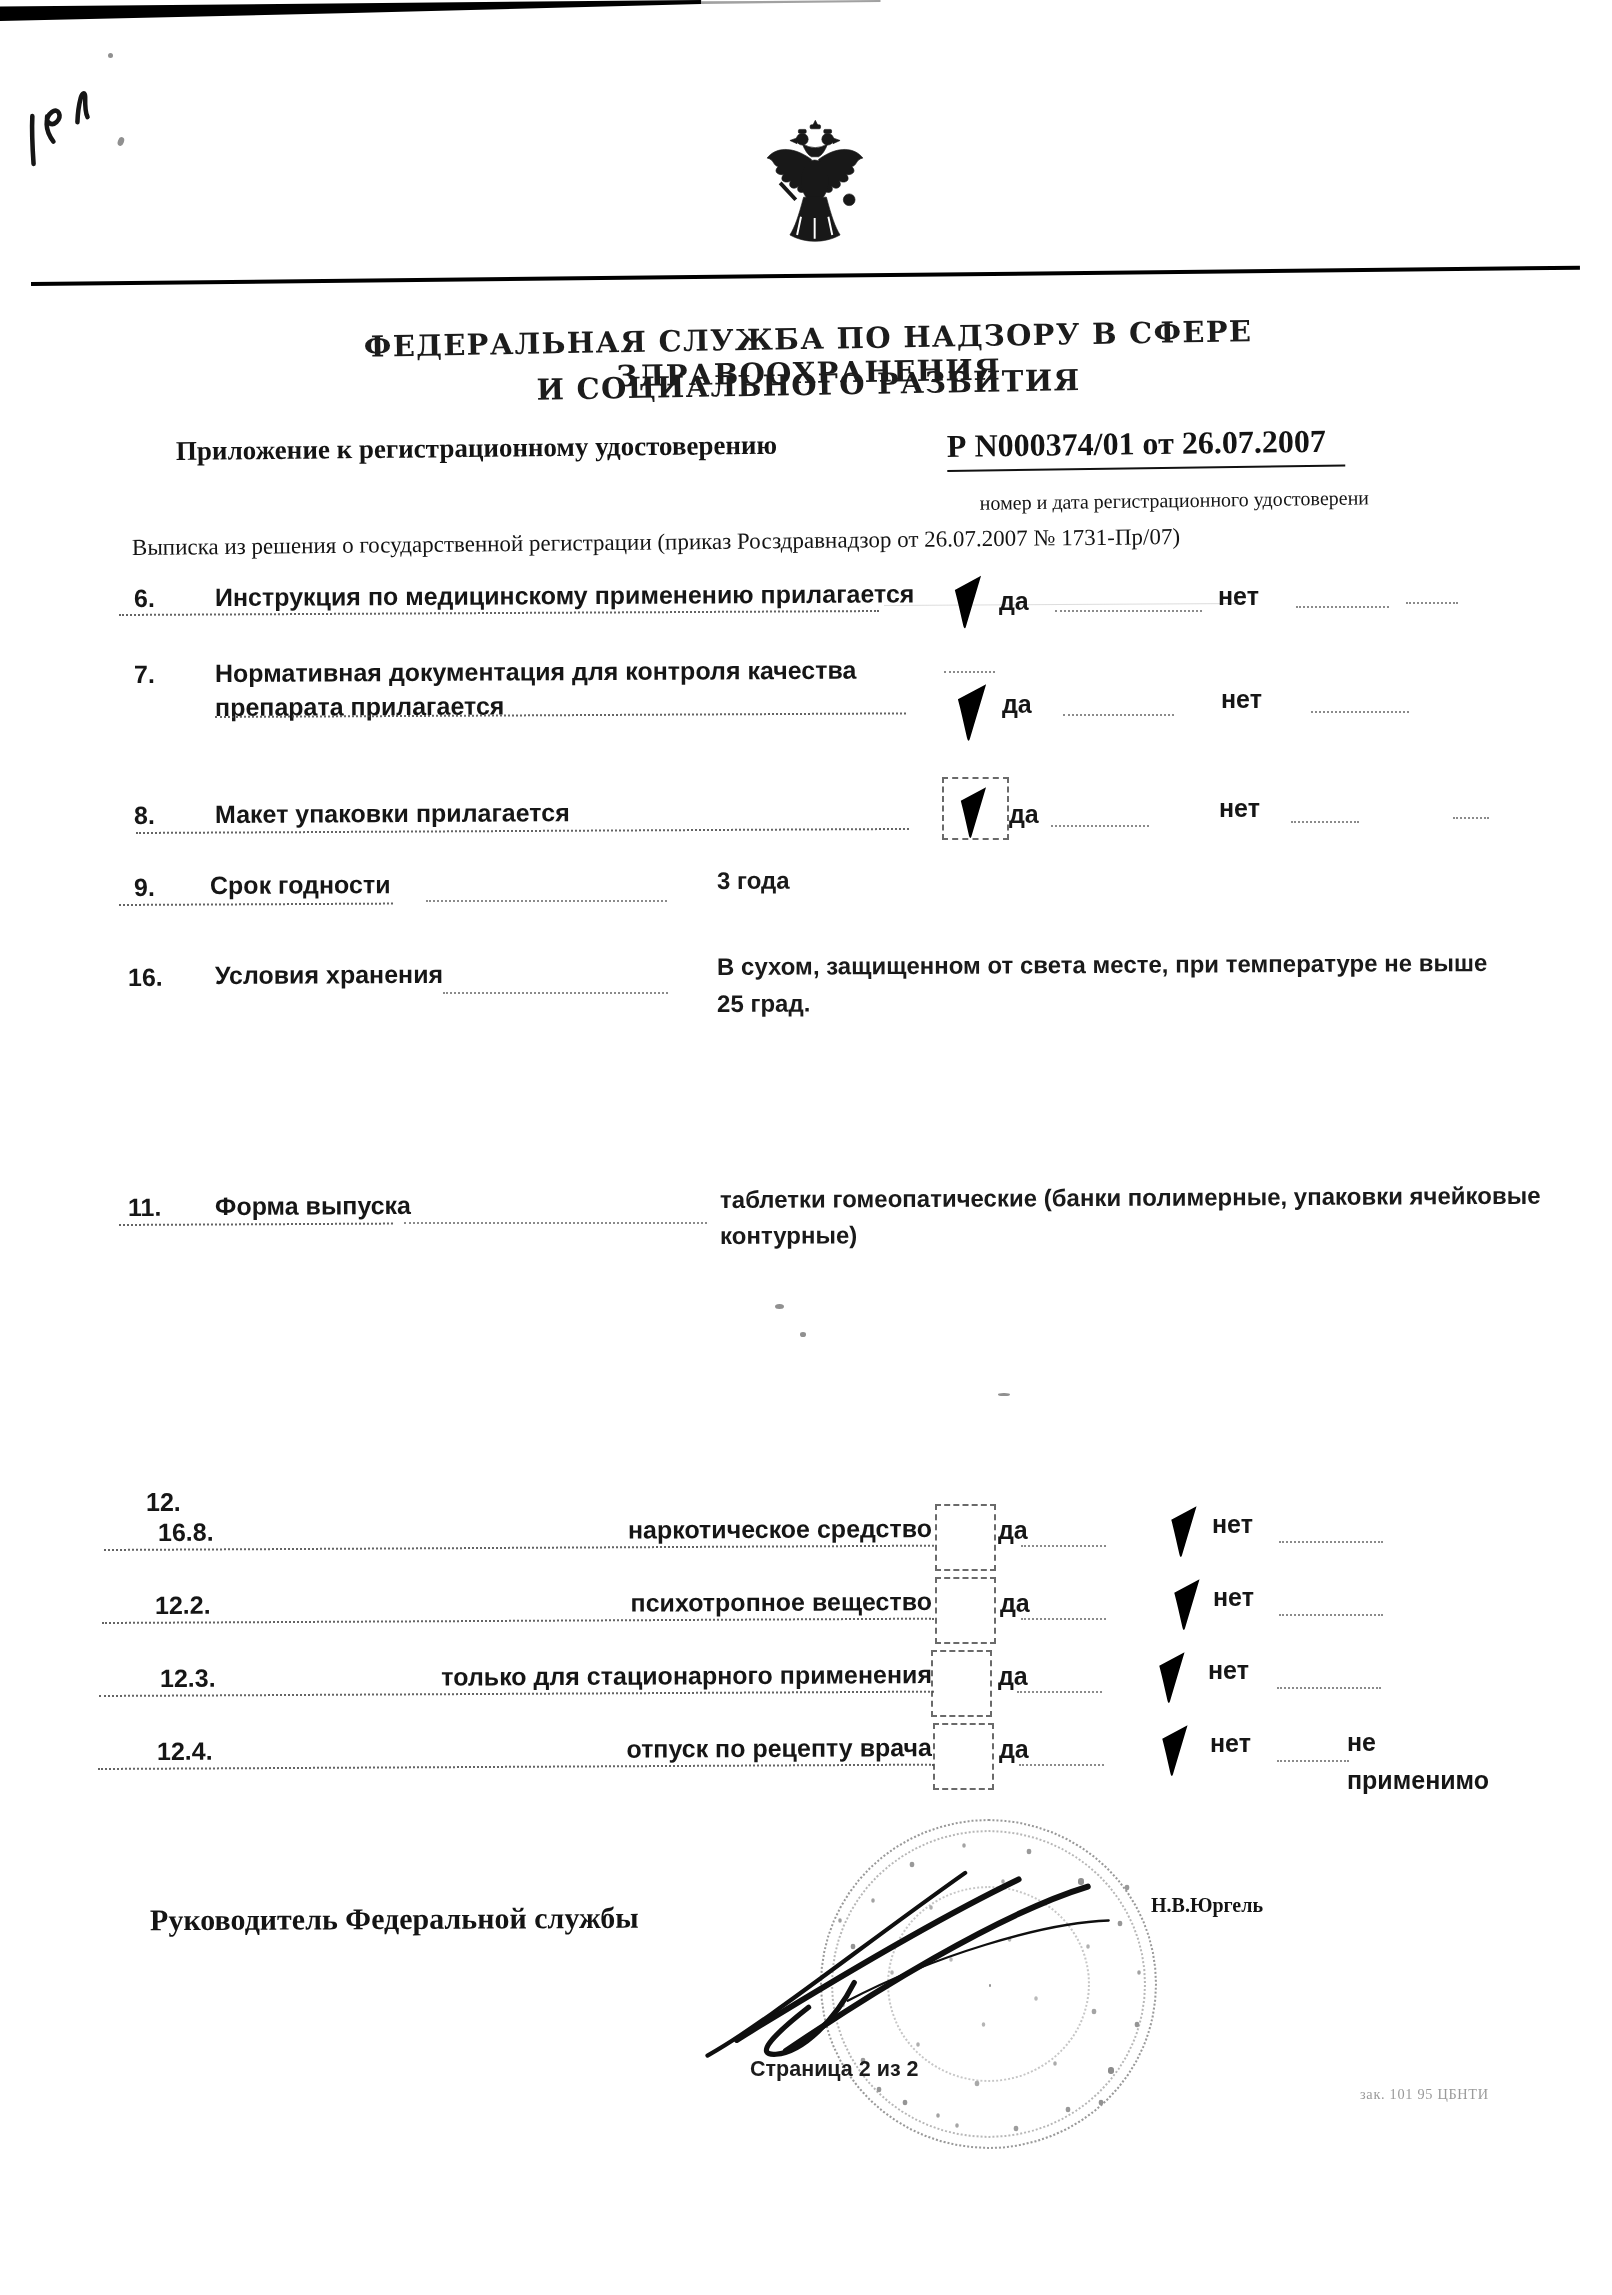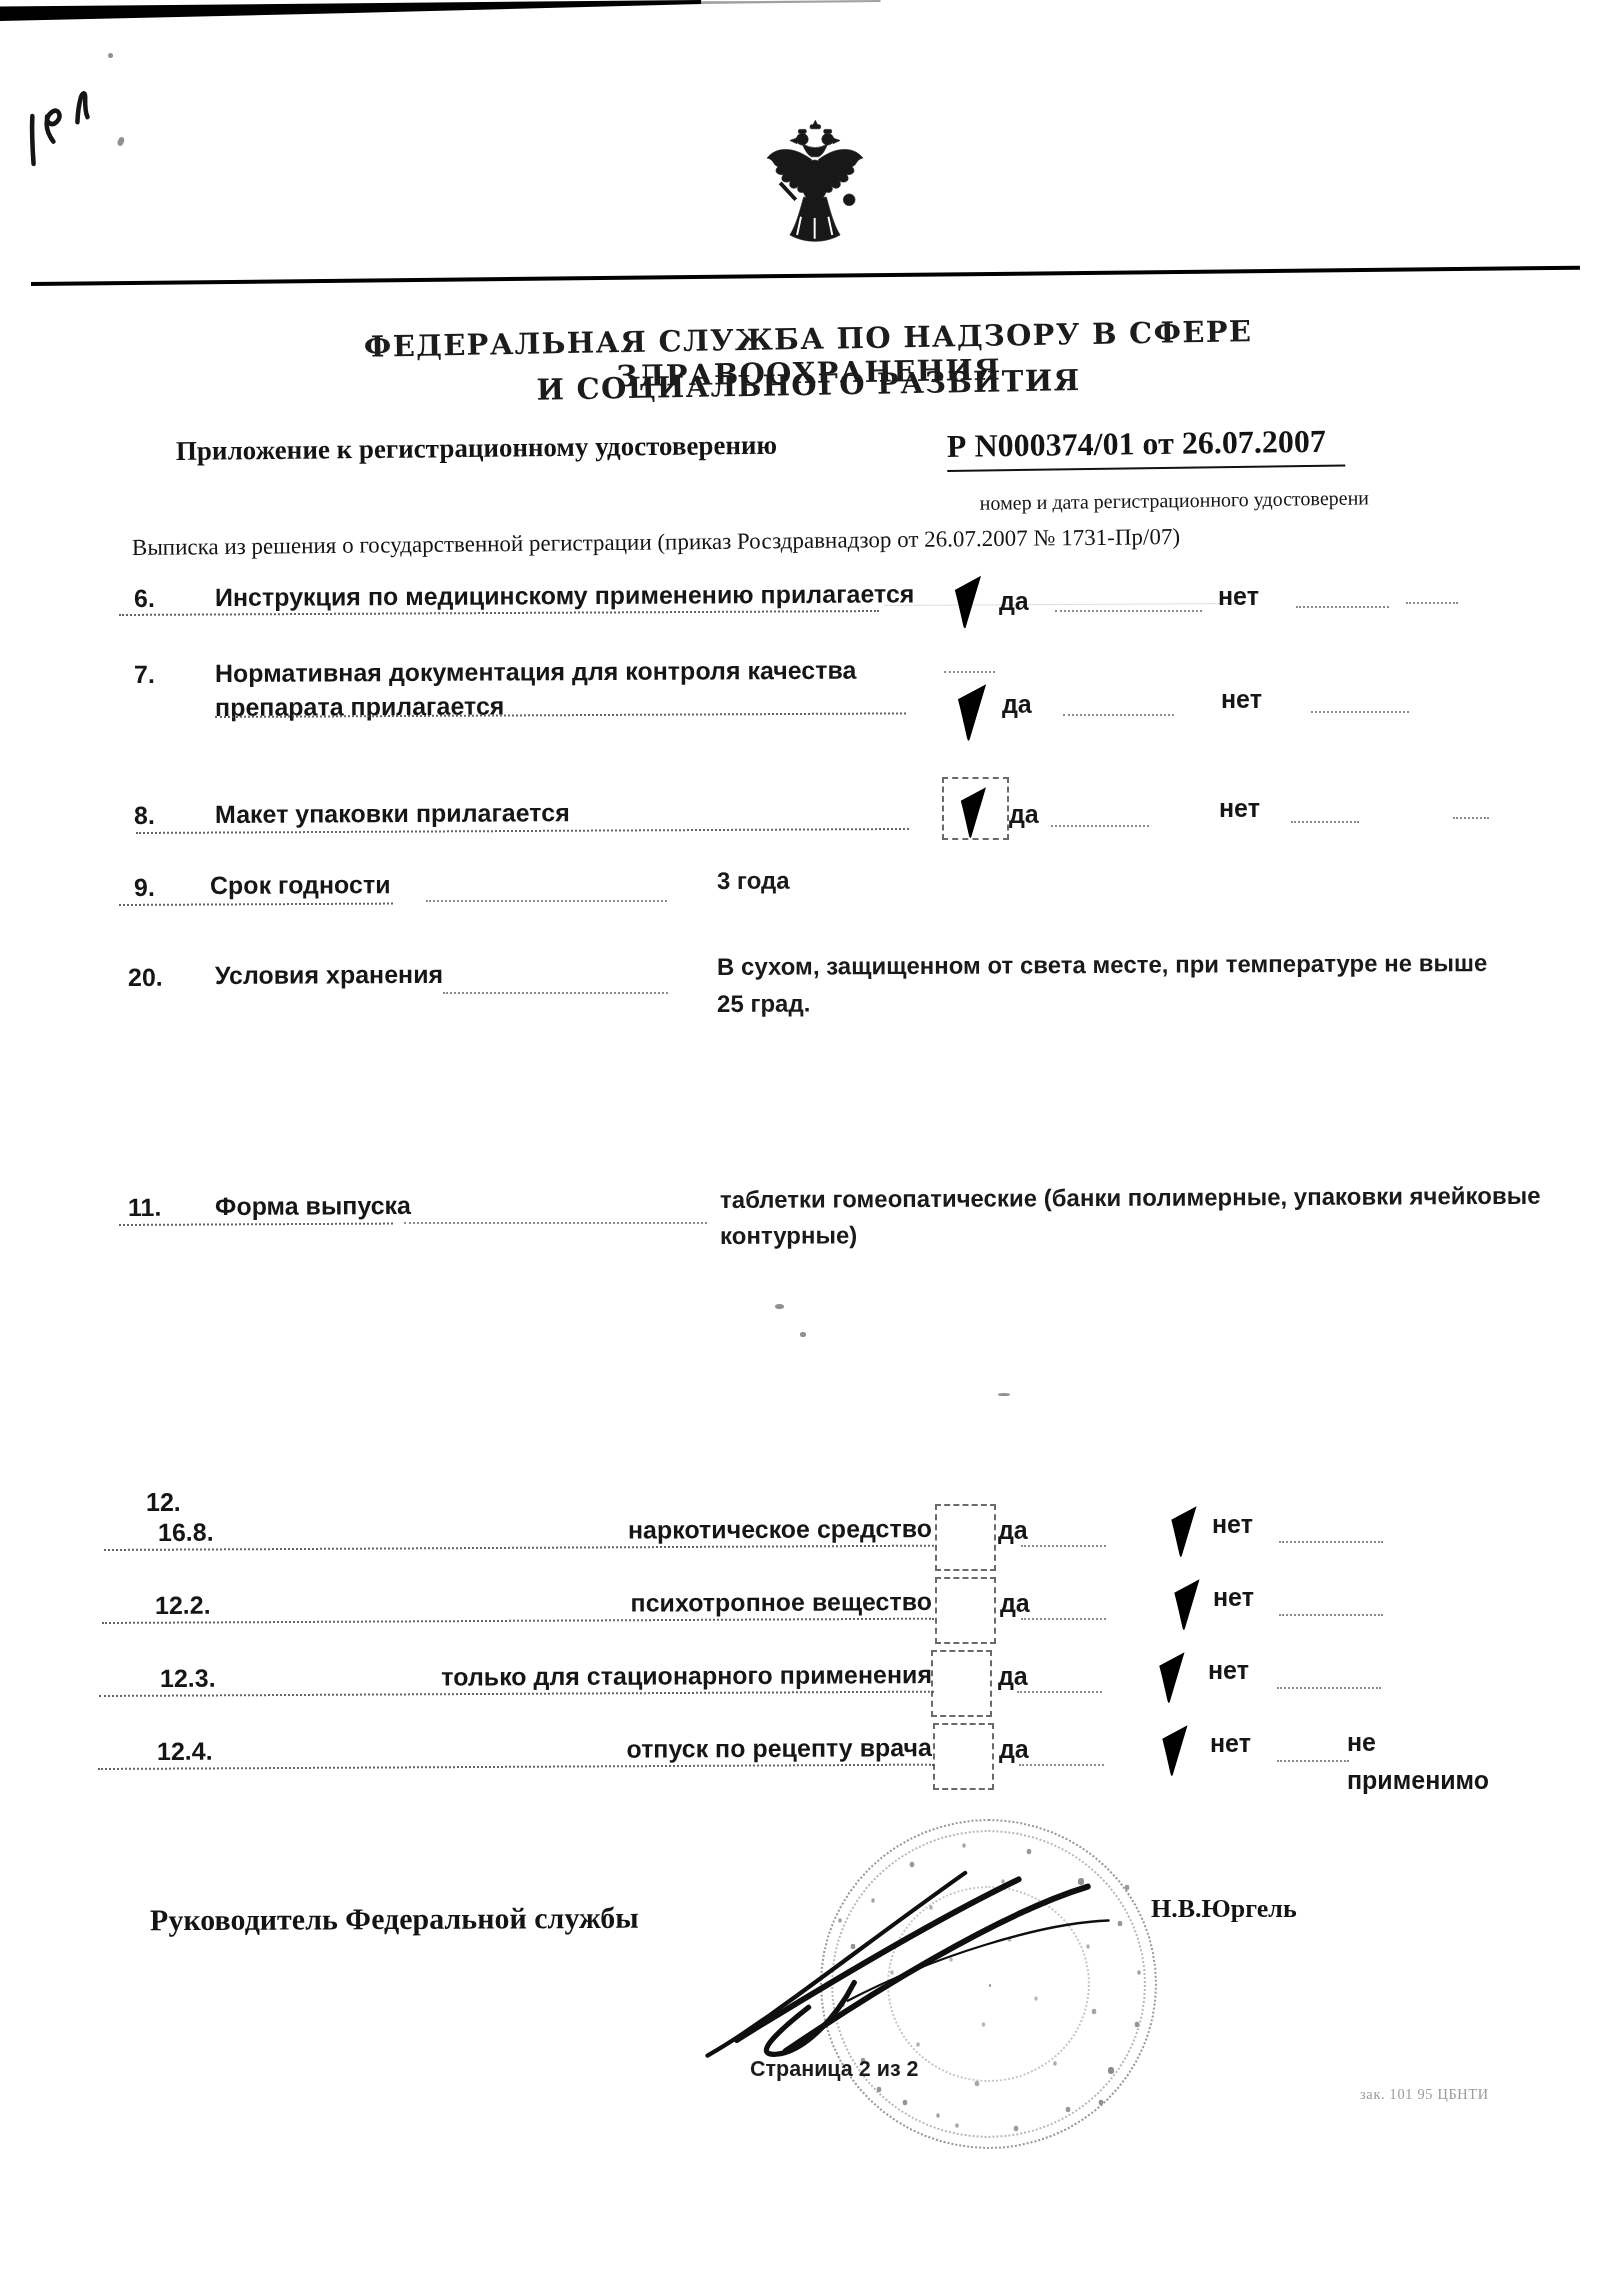--- a/index.html
+++ b/index.html
@@ -129,21 +129,21 @@
   <div class="abs itm" style="left:1219px;top:794px;">нет</div>
   <div class="abs dotsl" style="left:1291px;top:820px;width:68px;"></div>
   <div class="abs dotsl" style="left:1453px;top:816px;width:36px;"></div>
 
   <div class="abs itm tilt" style="left:134px;top:873px;">9.</div>
   <div class="abs itm tilt" style="left:210px;top:871px;">Срок годности</div>
   <div class="abs dots tilt" style="left:119px;top:903px;width:274px;"></div>
   <div class="abs dotsl" style="left:426px;top:899px;width:241px;"></div>
   <div class="abs val tilt" style="left:717px;top:867px;">3 года</div>
 
-  <div class="abs itm tilt" style="left:128px;top:963px;">20.</div>
+  <div class="abs itm tilt" style="left:128px;top:963px;">16.</div>
   <div class="abs itm tilt" style="left:215px;top:961px;">Условия хранения</div>
   <div class="abs dotsl" style="left:443px;top:991px;width:225px;"></div>
   <div class="abs val tilt" style="left:717px;top:953px;">В сухом, защищенном от света месте, при температуре не выше</div>
   <div class="abs val tilt" style="left:717px;top:990px;">25 град.</div>
 
   <div class="abs itm tilt" style="left:128px;top:1193px;">11.</div>
   <div class="abs itm tilt" style="left:215px;top:1192px;">Форма выпуска</div>
   <div class="abs dots tilt" style="left:119px;top:1223px;width:274px;"></div>
   <div class="abs dotsl" style="left:404px;top:1221px;width:303px;"></div>
   <div class="abs val tilt" style="left:720px;top:1186px;">таблетки гомеопатические (банки полимерные, упаковки ячейковые</div>
@@ -213,20 +213,20 @@
     <g stroke="#0f0f0f" fill="none" stroke-linecap="round">
       <path d="M85 312 C170 265 320 145 480 32" stroke-width="6.5"></path>
       <path d="M130 288 C240 220 420 110 562 42" stroke-width="9"></path>
       <path d="M205 305 C330 220 530 95 668 53" stroke-width="9"></path>
       <path d="M240 238 C180 285 158 312 190 310 C232 307 282 255 310 200" stroke-width="8"></path>
       <path d="M300 228 C430 160 600 108 700 105" stroke-width="3.5"></path>
     </g>
   </svg>
 
   <div class="abs serif" style="left:150px;top:1902px;font-size:30px;font-weight:600;transform:rotate(-0.3deg);">Руководитель Федеральной службы</div>
-  <div class="abs serif" style="left:1151px;top:1894px;font-size:26px;font-weight:600;">Н.В.Юргель</div>
+  <div class="abs serif" style="left:1151px;top:1894px;font-size:20px;font-weight:600;">Н.В.Юргель</div>
 
   <div class="abs" style="left:750px;top:2057px;font-size:21.5px;font-weight:700;color:#1c1c1c;">Страница 2 из 2</div>
 
   <div class="abs serif" style="left:1360px;top:2086px;font-size:14.3px;color:#9a9a9a;letter-spacing:0.7px;">зак. 101 95 ЦБНТИ</div>
 
 </div>
 
 
 </body></html>

